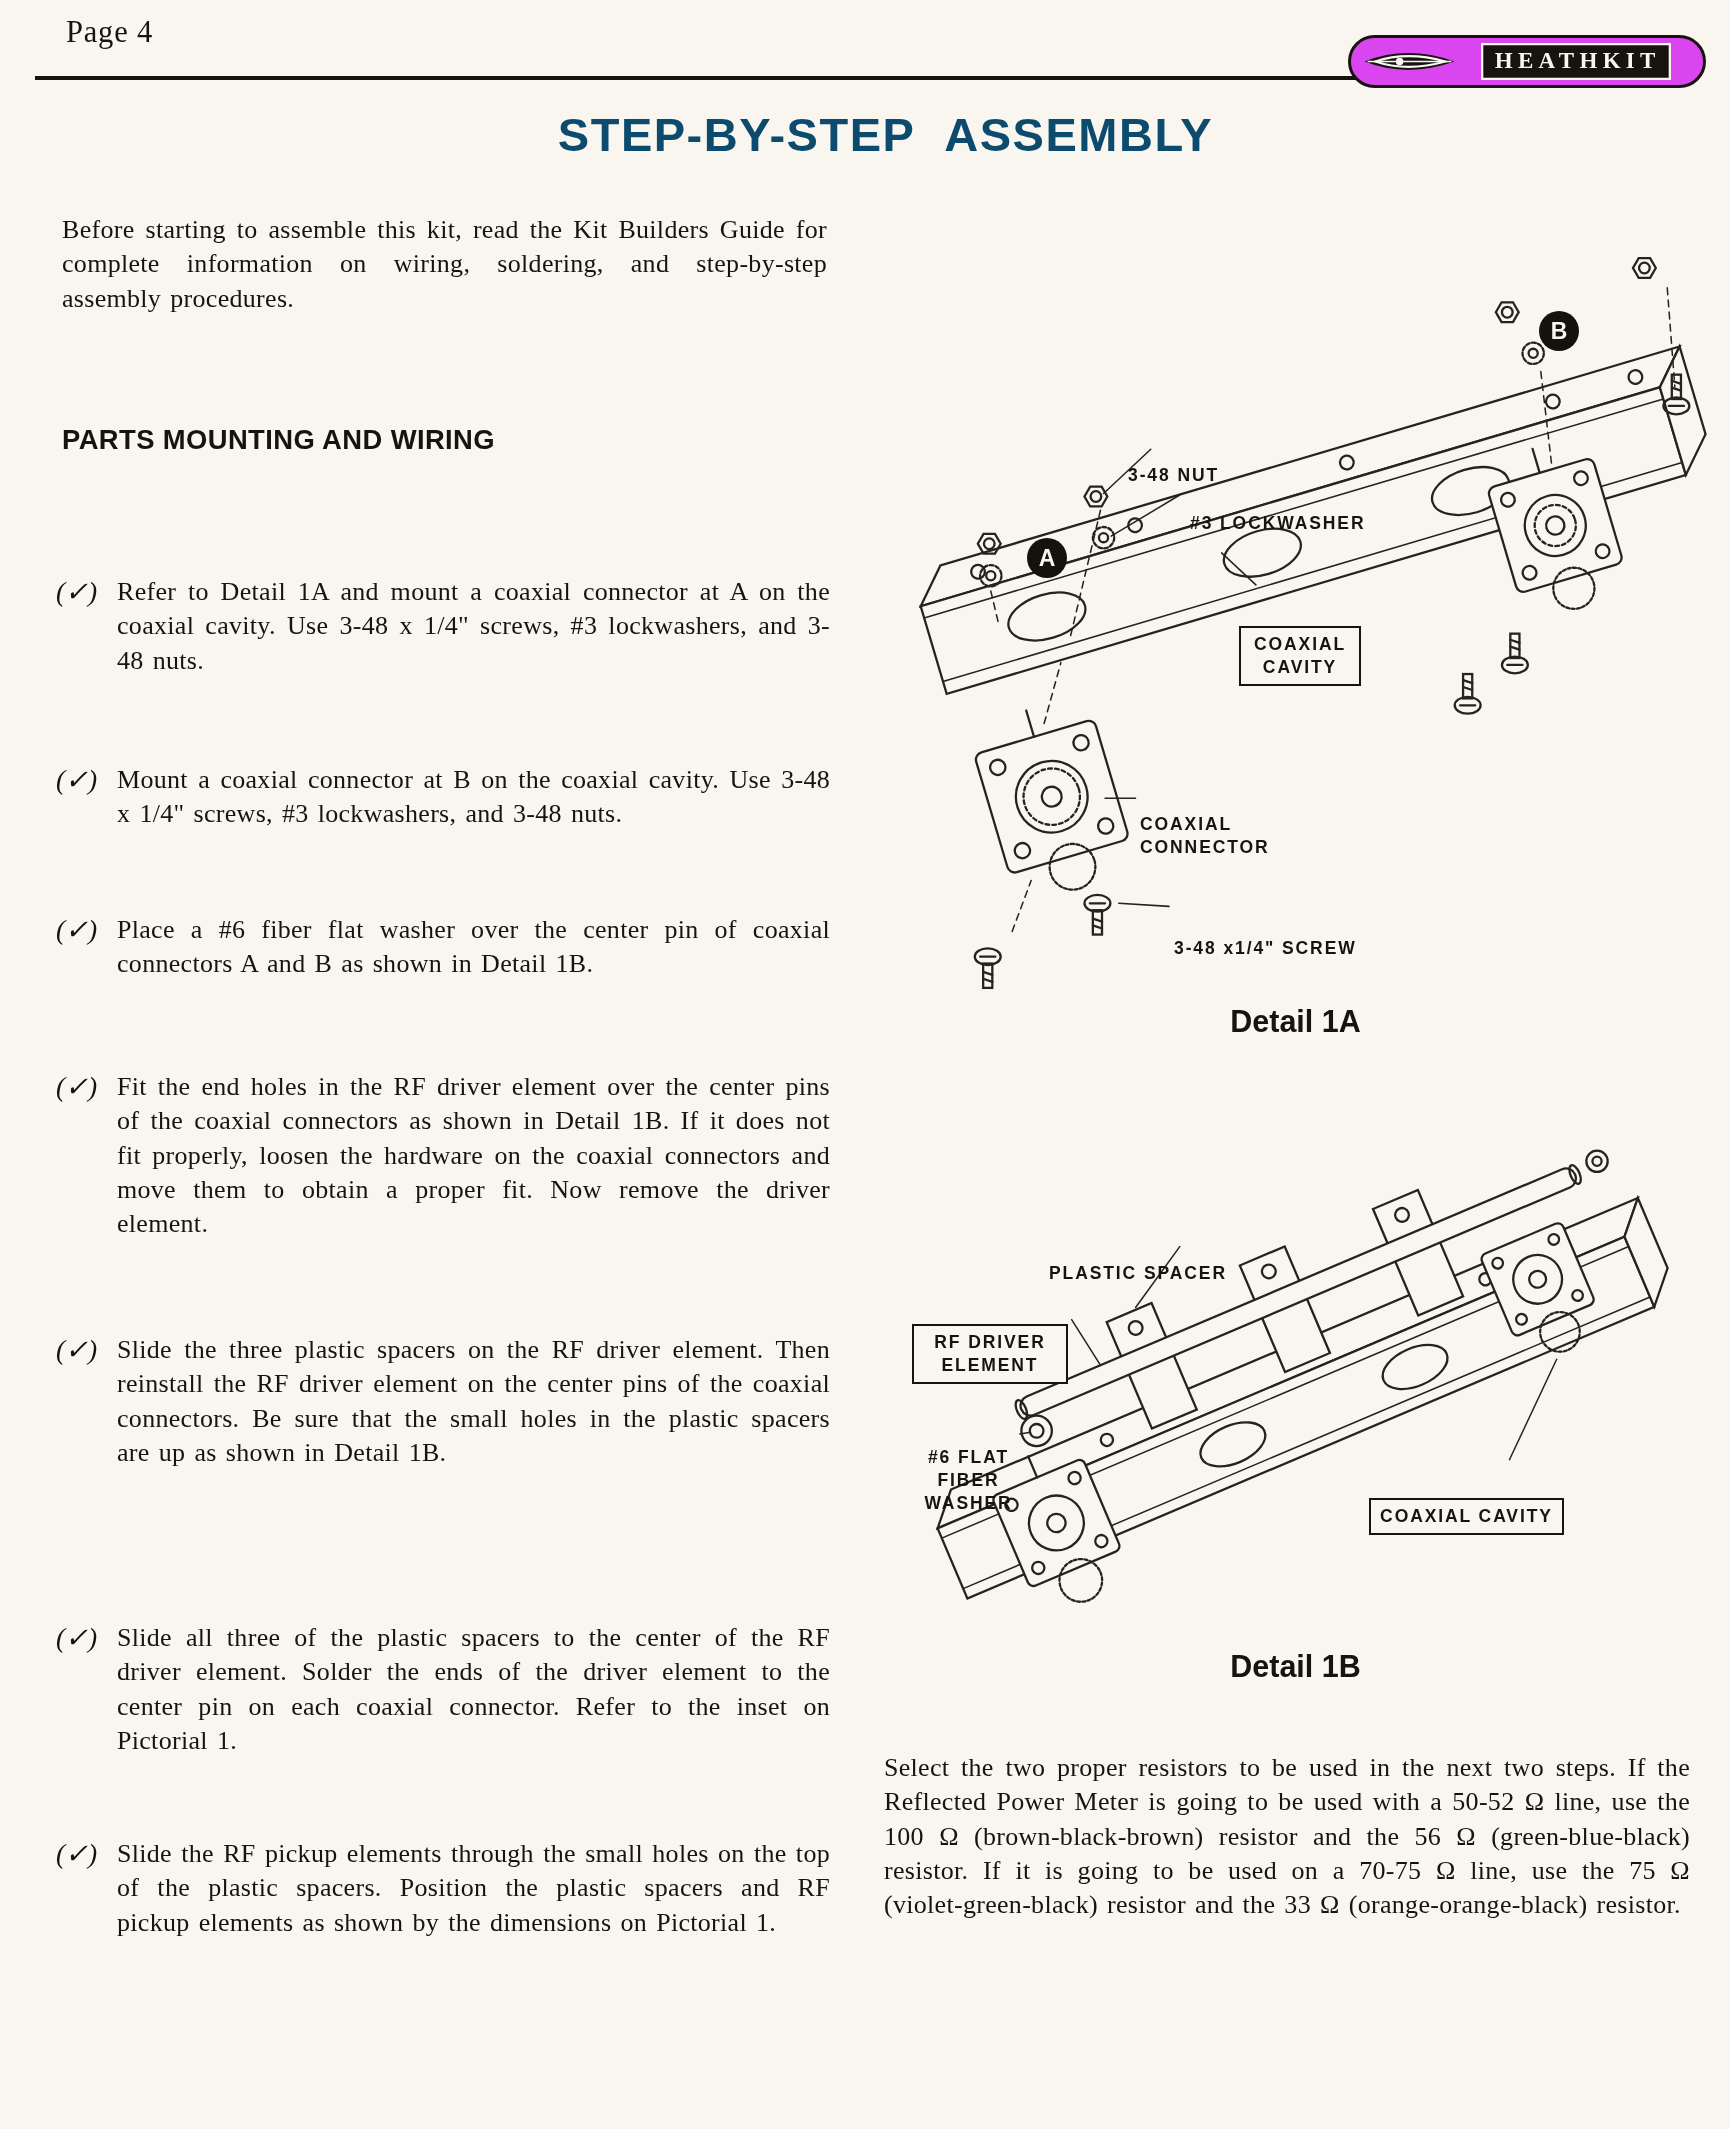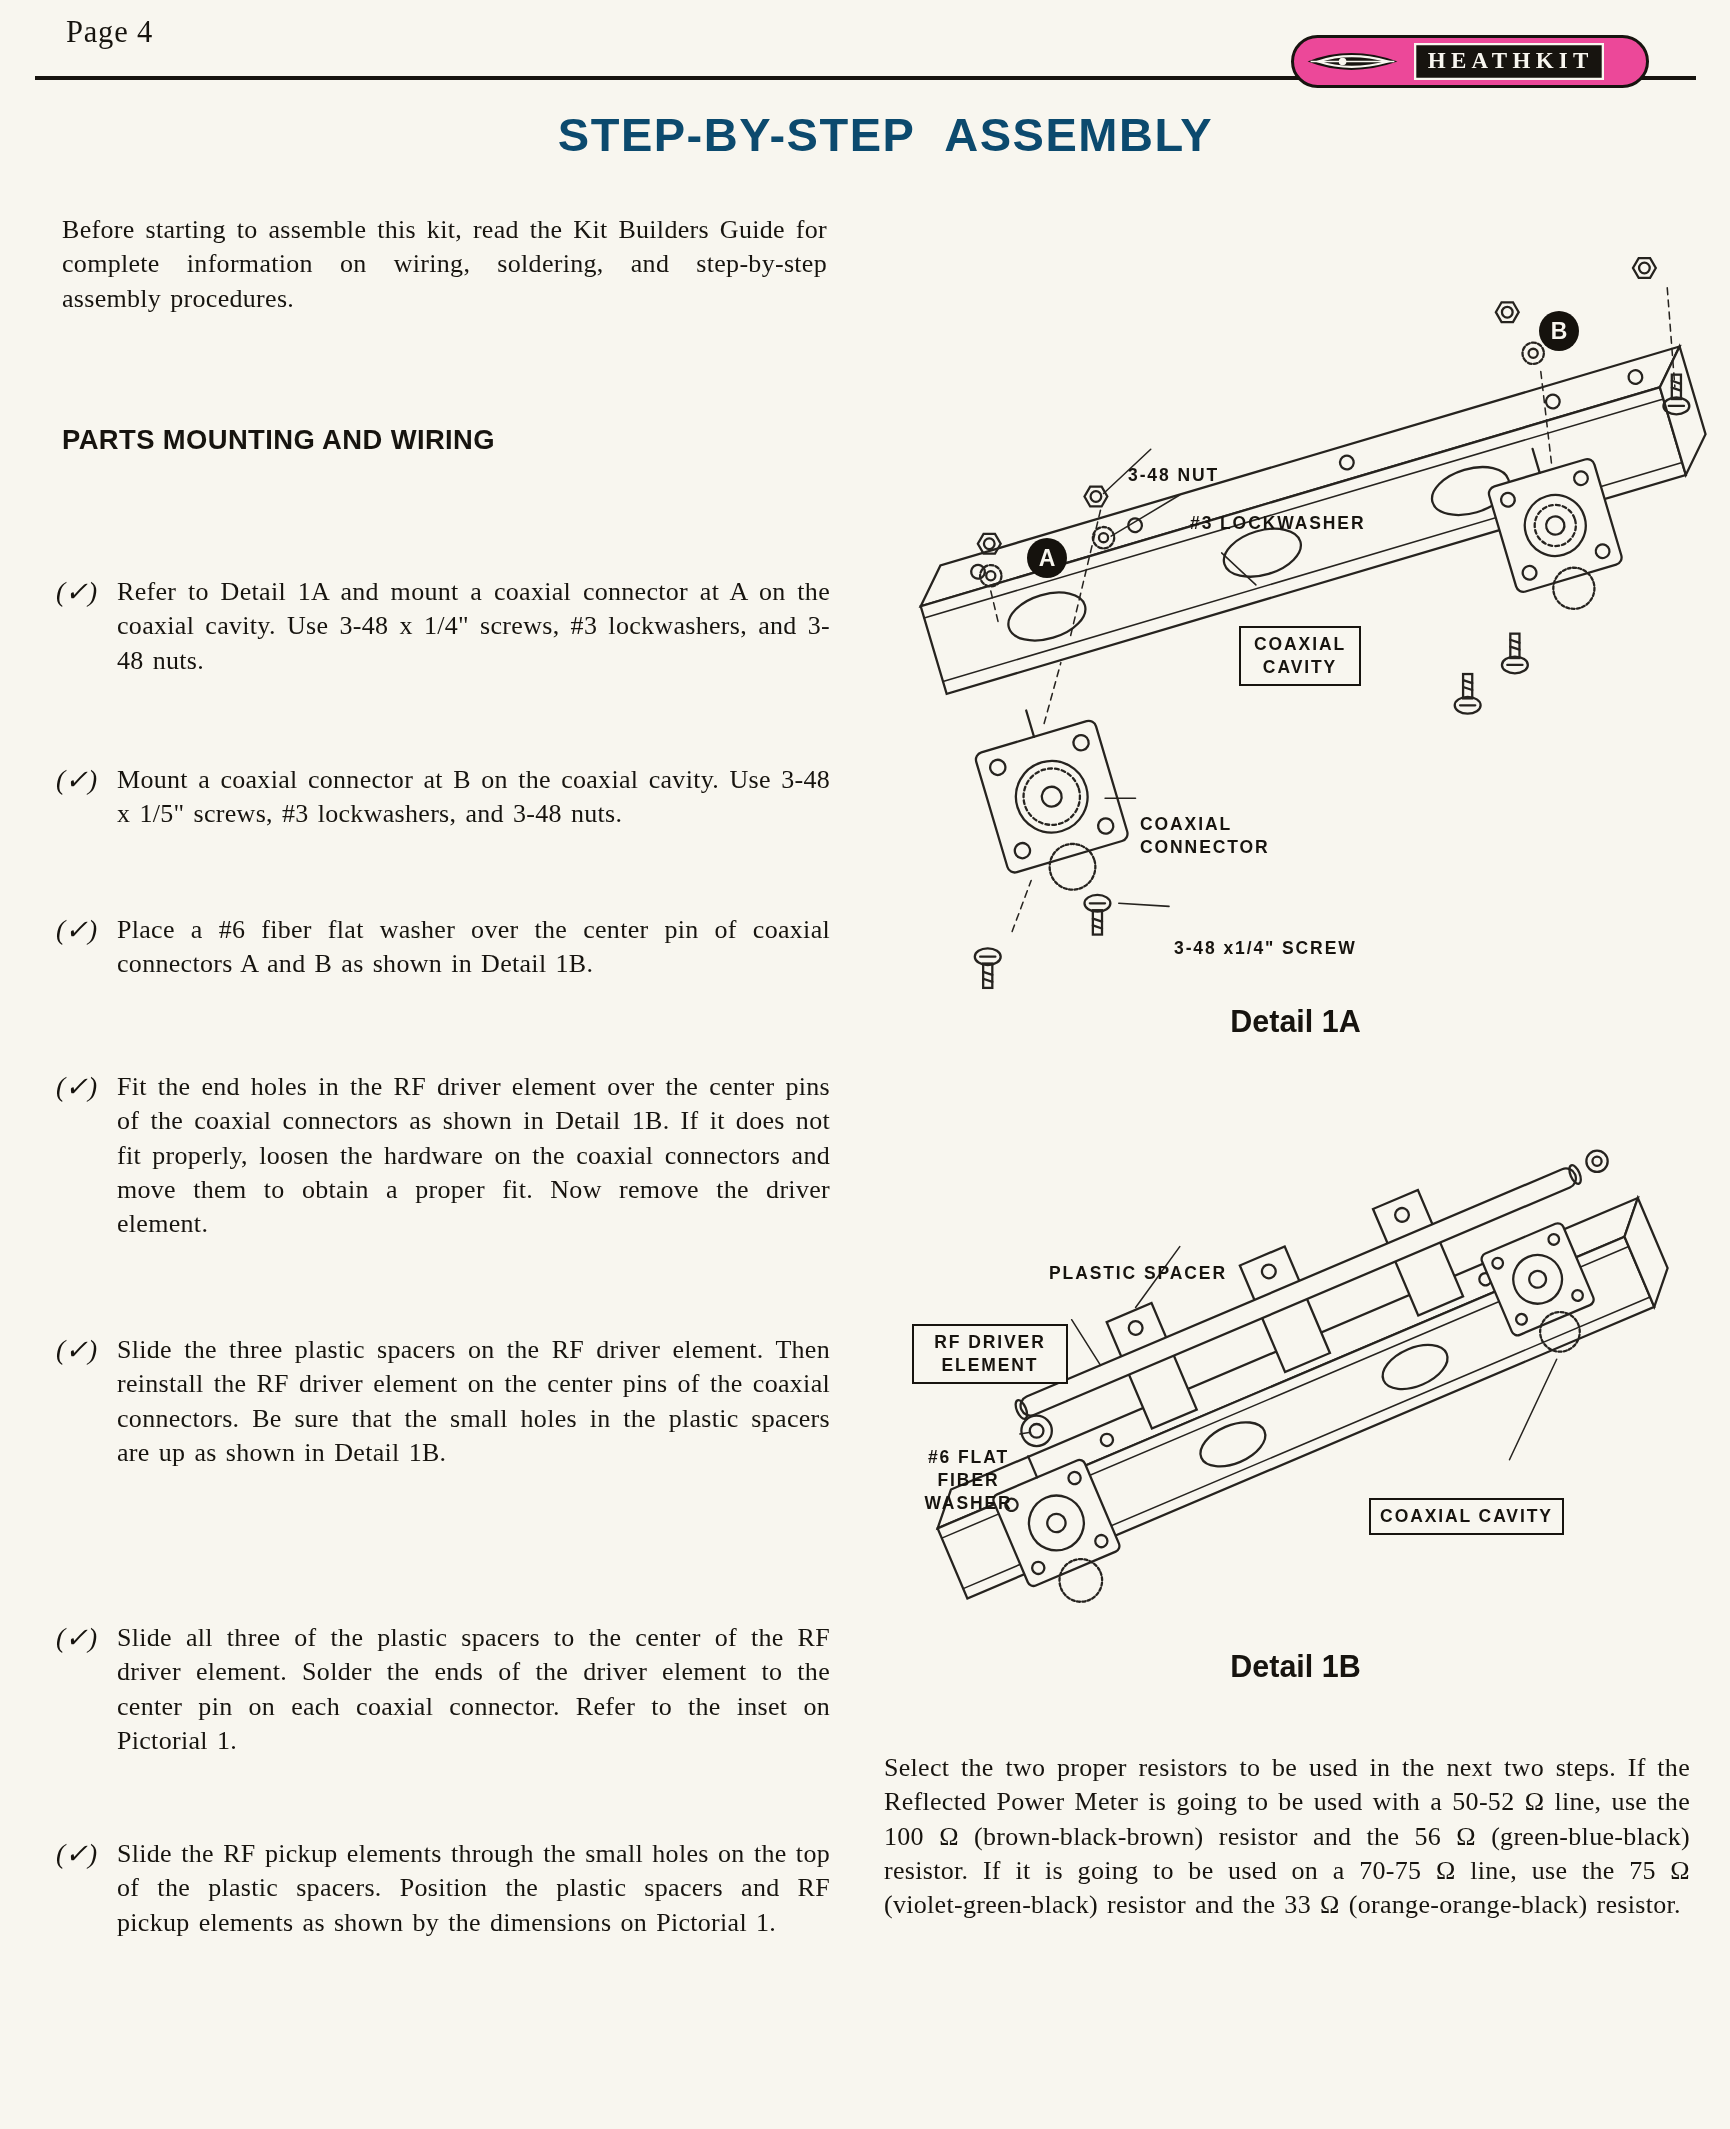--- a/index.html
+++ b/index.html
@@ -5,23 +5,23 @@
   * { margin:0; padding:0; box-sizing:border-box; }
   html,body { background:#9a9a9a; }
   .page {
     position:relative; width:1731px; height:2129px; margin:0 auto;
     background:#f8f6ef; color:#17140f; overflow:hidden;
     font-family:"Liberation Serif","DejaVu Serif",serif;
   }
   .page-number { position:absolute; left:66px; top:15.2px; font-size:30.5px; letter-spacing:0.8px; }
   .header-rule { position:absolute; left:35px; right:35px; top:76px; height:3.8px; background:#17140f; }
   .logo {
-    position:absolute; left:1291px; top:35px; width:358px; height:53px;
-    background:#ec4899; border:3px solid #17140f; border-radius:29px;
-    display:flex; align-items:center; gap:12px; padding:0 9.1px;
+    position:absolute; left:1348px; top:35px; width:358px; height:53px;
+    background:#d946ef; border:3px solid #17140f; border-radius:29px;
+    display:flex; align-items:center; gap:22px; padding:0 9.1px;
   }
   .logo-plate {
     background:#17140f; color:#f8f6ef; font-weight:bold; font-size:23px;
     letter-spacing:5.3px; padding:4.6px 10.7px 6.1px 13.7px;
     box-shadow: inset 0 0 0 2.3px #f8f6ef; white-space:nowrap;
     font-family:"Liberation Serif",serif;
   }
   .page-title {
     position:absolute; top:107px; left:0; width:100%; text-align:center;
     font-family:"Liberation Sans","DejaVu Sans",sans-serif; font-weight:700;
@@ -79,21 +79,21 @@
 
   <p class="intro body-text">Before starting to assemble this kit, read the Kit Builders Guide for complete information on wiring, soldering, and step-by-step assembly procedures.</p>
   <div class="section-heading">PARTS MOUNTING AND WIRING</div>
 
   <div class="step" style="top:575px">
     <span class="check">(✓)</span>
     <p class="body-text">Refer to Detail 1A and mount a coaxial connector at A on the coaxial cavity. Use 3-48 x 1/4" screws, #3 lockwashers, and 3-48 nuts.</p>
   </div>
   <div class="step" style="top:763px">
     <span class="check">(✓)</span>
-    <p class="body-text">Mount a coaxial connector at B on the coaxial cavity. Use 3-48 x 1/5" screws, #3 lockwashers, and 3-48 nuts.</p>
+    <p class="body-text">Mount a coaxial connector at B on the coaxial cavity. Use 3-48 x 1/4" screws, #3 lockwashers, and 3-48 nuts.</p>
   </div>
   <div class="step" style="top:913px">
     <span class="check">(✓)</span>
     <p class="body-text">Place a #6 fiber flat washer over the center pin of coaxial connectors A and B as shown in Detail 1B.</p>
   </div>
   <div class="step" style="top:1070px">
     <span class="check">(✓)</span>
     <p class="body-text">Fit the end holes in the RF driver element over the center pins of the coaxial connectors as shown in Detail 1B. If it does not fit properly, loosen the hardware on the coaxial connectors and move them to obtain a proper fit. Now remove the driver element.</p>
   </div>
   <div class="step" style="top:1333px">

